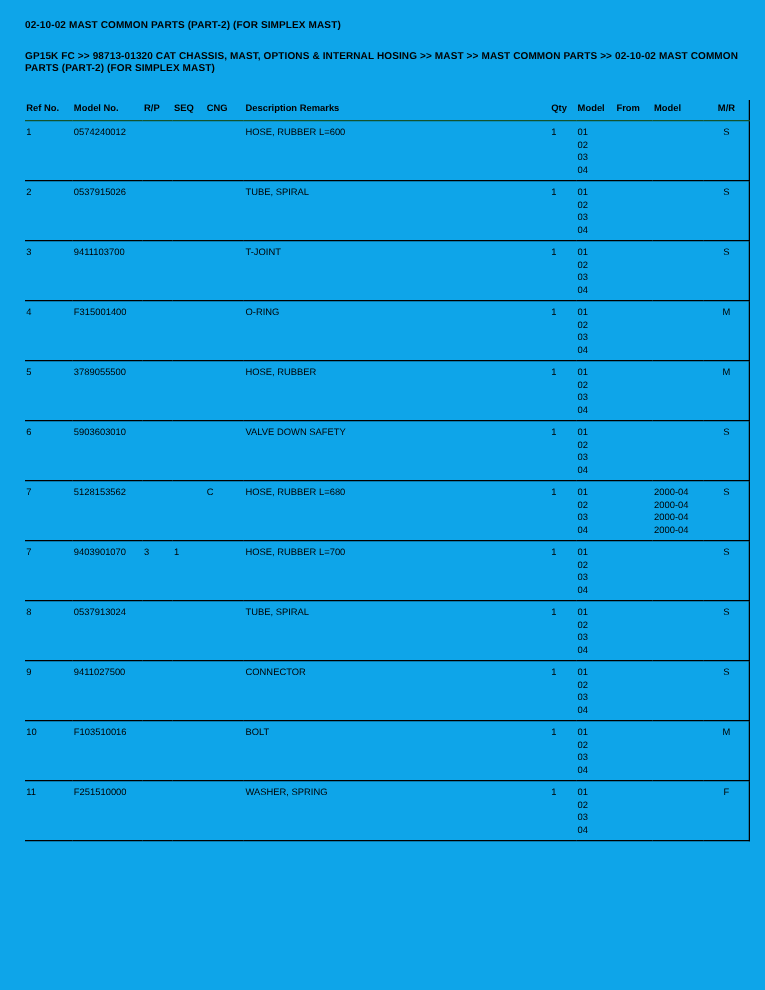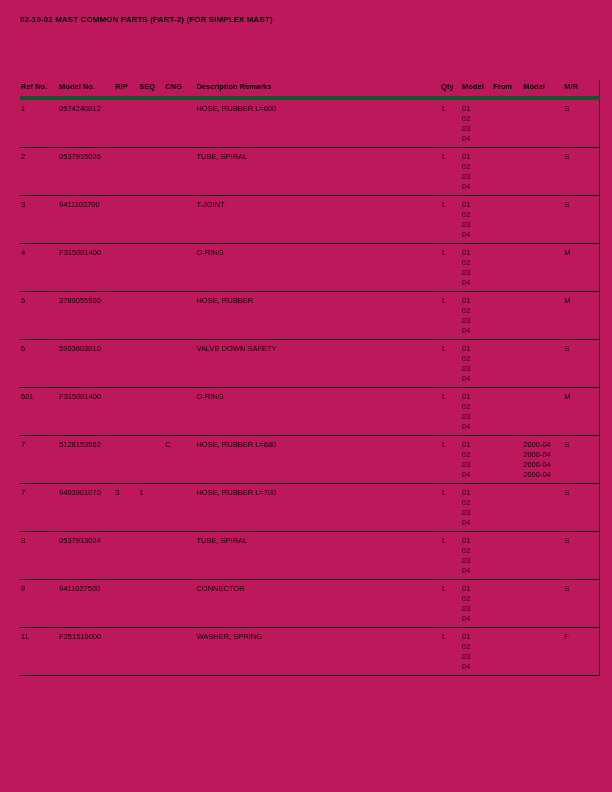--- a/index.html
+++ b/index.html
@@ -2,21 +2,21 @@
 <html><head>
 <meta charset="utf-8">
 <style>
   * { box-sizing: border-box; }
   html, body { margin: 0; padding: 0; background: #e8e8e8; }
   body { font-family: "Liberation Sans", sans-serif; color: #000; }
   .page {
     position: relative;
     width: 612px;
     height: 792px;
-    background: #be185d;
+    background: #0ea5e9;
     margin: 0 auto;
     overflow: hidden;
   }
   .title {
     position: absolute;
     left: 20px;
     top: 15px;
     width: 575px;
     font-size: 8px;
     font-weight: bold;
@@ -38,45 +38,47 @@
     top: 80px;
     width: 580px;
     border-collapse: collapse;
     table-layout: fixed;
   }
   table.parts th {
     text-align: left;
     font-size: 7.5px;
     font-weight: bold;
     padding: 2px 1px 5px 1px;
-    border-bottom: 4px solid #14532d;
+    border-bottom: 1px solid #14532d;
     vertical-align: bottom;
     overflow: hidden;
     white-space: nowrap;
   }
   table.parts td {
     font-size: 7.5px;
     font-weight: normal;
     vertical-align: top;
     padding: 4px 1px 3px 1px;
     border-bottom: 1px solid #000;
     line-height: 10px;
     white-space: pre-line;
     overflow: hidden;
   }
   table.parts th:last-child,
   table.parts td:last-child {
     border-right: 1px solid #000;
+    text-align: center;
   }
 </style>
 </head>
 <body>
 
 <div class="page">
   <div class="title">02-10-02 MAST COMMON PARTS (PART-2) (FOR SIMPLEX MAST)</div>
+  <div class="breadcrumb">GP15K FC &gt;&gt; 98713-01320 CAT CHASSIS, MAST, OPTIONS &amp; INTERNAL HOSING &gt;&gt; MAST &gt;&gt; MAST COMMON PARTS &gt;&gt; 02-10-02 MAST COMMON PARTS (PART-2) (FOR SIMPLEX MAST)</div>
 
   <table class="parts">
     <colgroup id="colgroup">
         <col style="width: 38px;">
         <col style="width: 56px;">
         <col style="width: 24px;">
         <col style="width: 26px;">
         <col style="width: 31px;">
         <col style="width: 244px;">
         <col style="width: 21px;">
@@ -191,36 +193,20 @@
           <td>1</td>
           <td>01
 02
 03
 04</td>
           <td></td>
           <td></td>
           <td>S</td>
         </tr>
         <tr>
-          <td>601</td>
-          <td>F315001400</td>
-          <td></td>
-          <td></td>
-          <td></td>
-          <td>O-RING</td>
-          <td>1</td>
-          <td>01
-02
-03
-04</td>
-          <td></td>
-          <td></td>
-          <td>M</td>
-        </tr>
-        <tr>
           <td>7</td>
           <td>5128153562</td>
           <td></td>
           <td></td>
           <td>C</td>
           <td>HOSE, RUBBER L=680</td>
           <td>1</td>
           <td>01
 02
 03
@@ -272,20 +258,36 @@
           <td></td>
           <td>CONNECTOR</td>
           <td>1</td>
           <td>01
 02
 03
 04</td>
           <td></td>
           <td></td>
           <td>S</td>
+        </tr>
+        <tr>
+          <td>10</td>
+          <td>F103510016</td>
+          <td></td>
+          <td></td>
+          <td></td>
+          <td>BOLT</td>
+          <td>1</td>
+          <td>01
+02
+03
+04</td>
+          <td></td>
+          <td></td>
+          <td>M</td>
         </tr>
         <tr>
           <td>11</td>
           <td>F251510000</td>
           <td></td>
           <td></td>
           <td></td>
           <td>WASHER, SPRING</td>
           <td>1</td>
           <td>01

